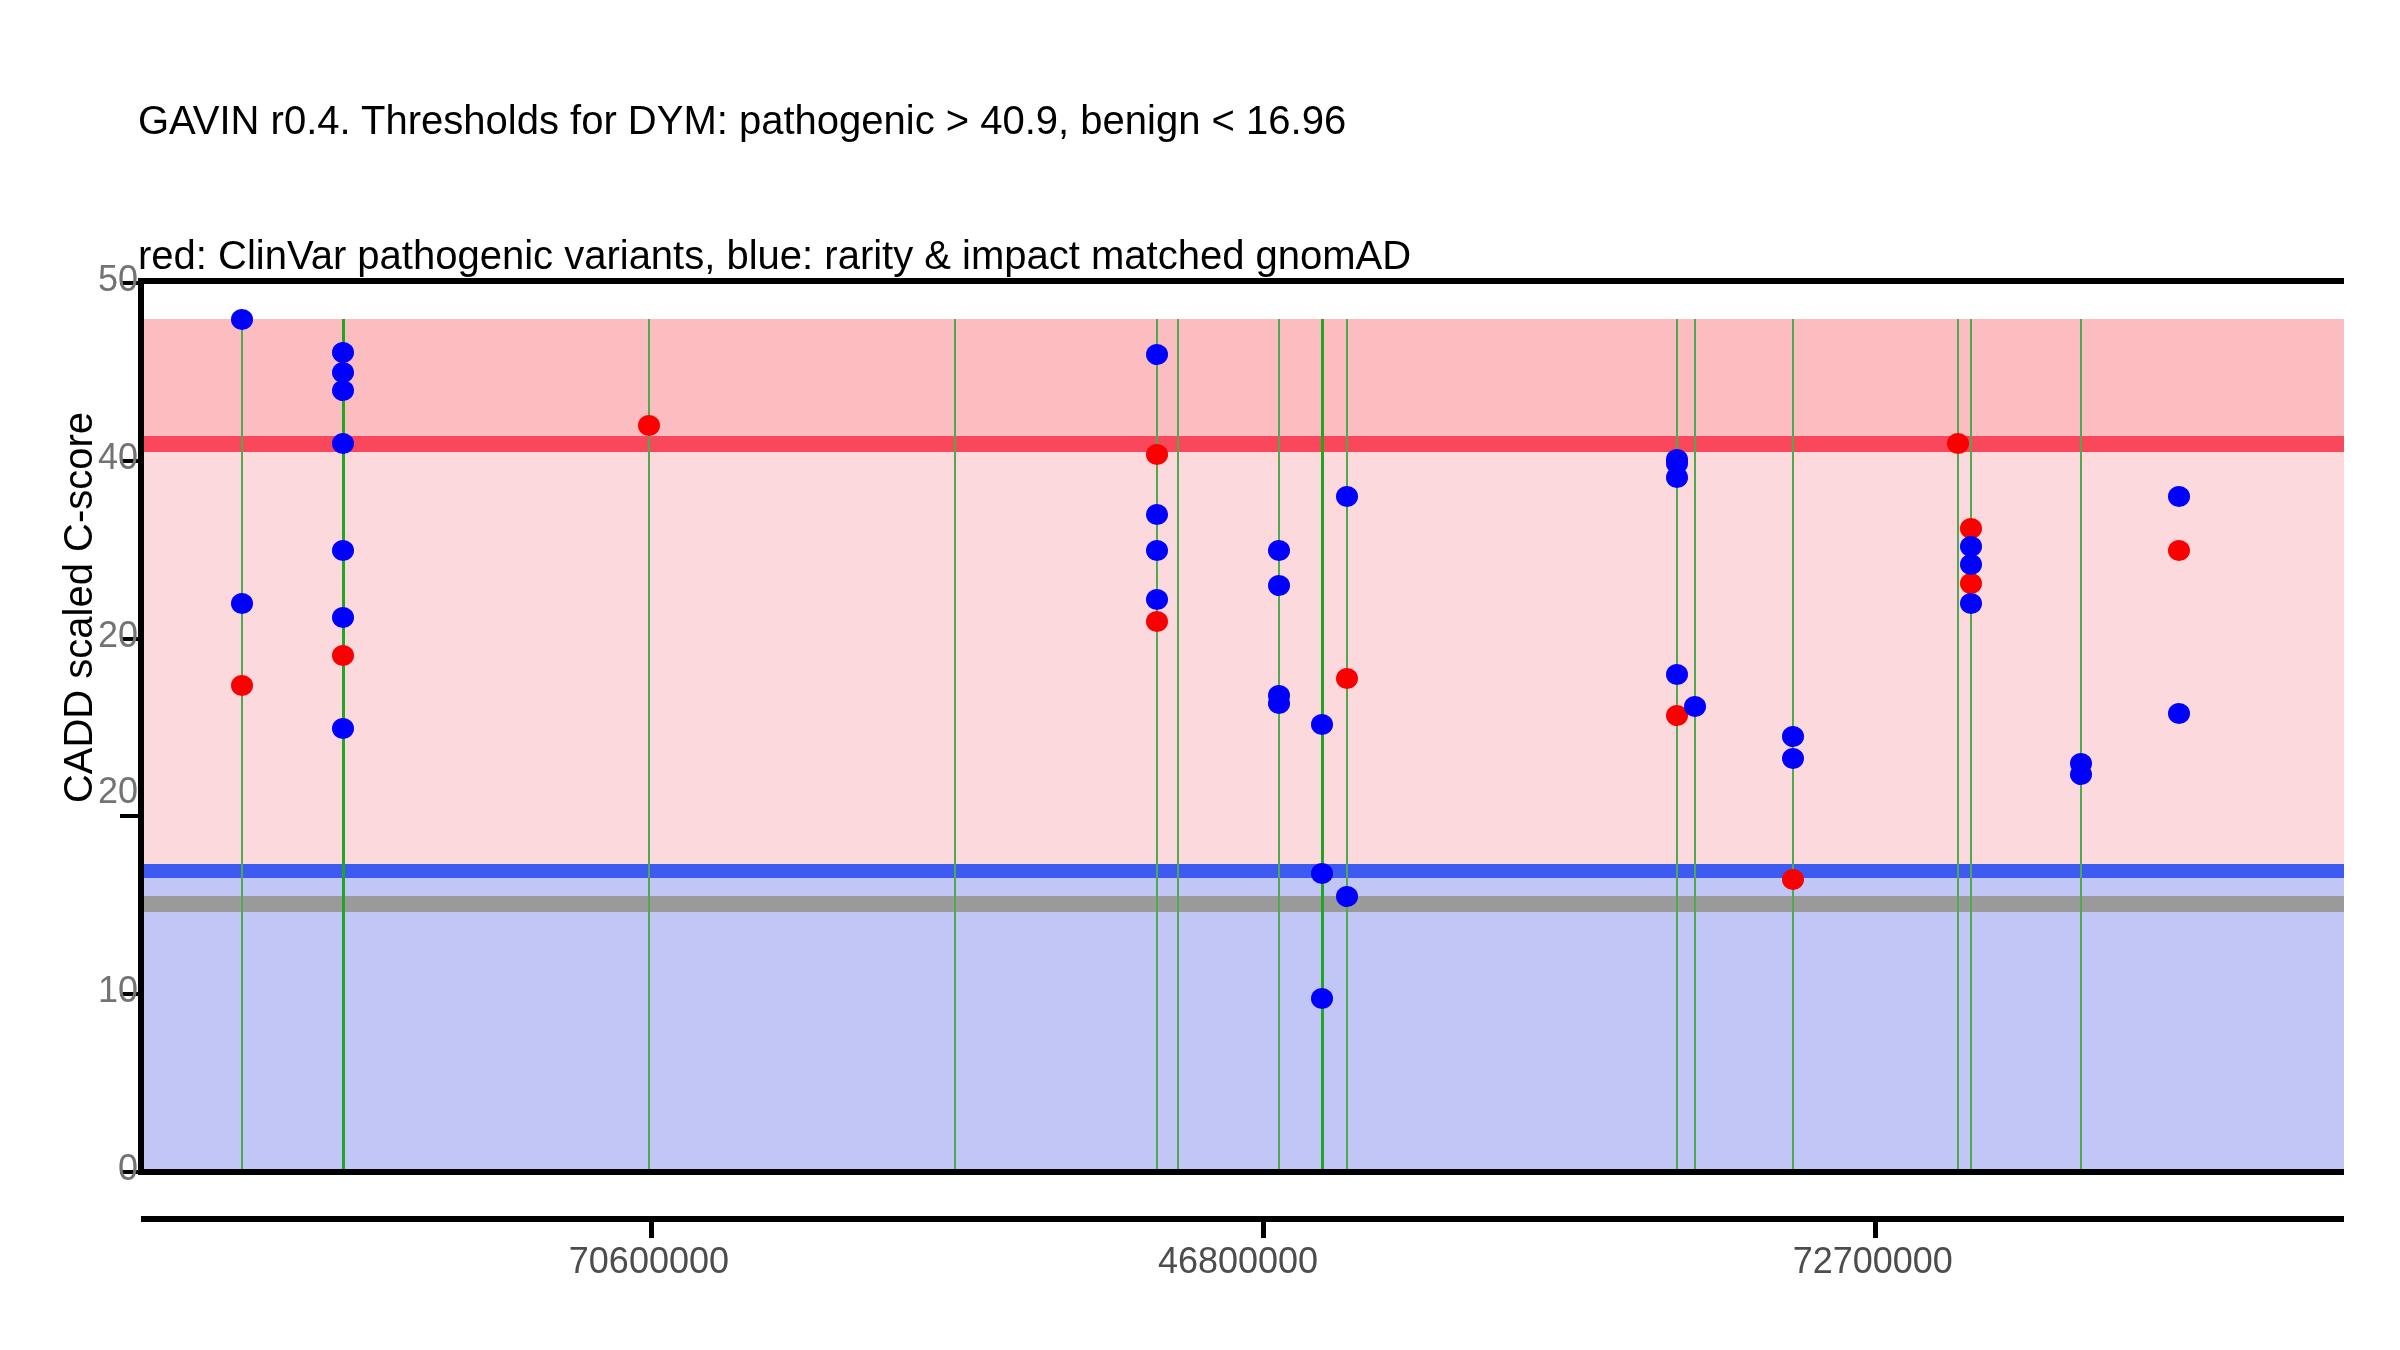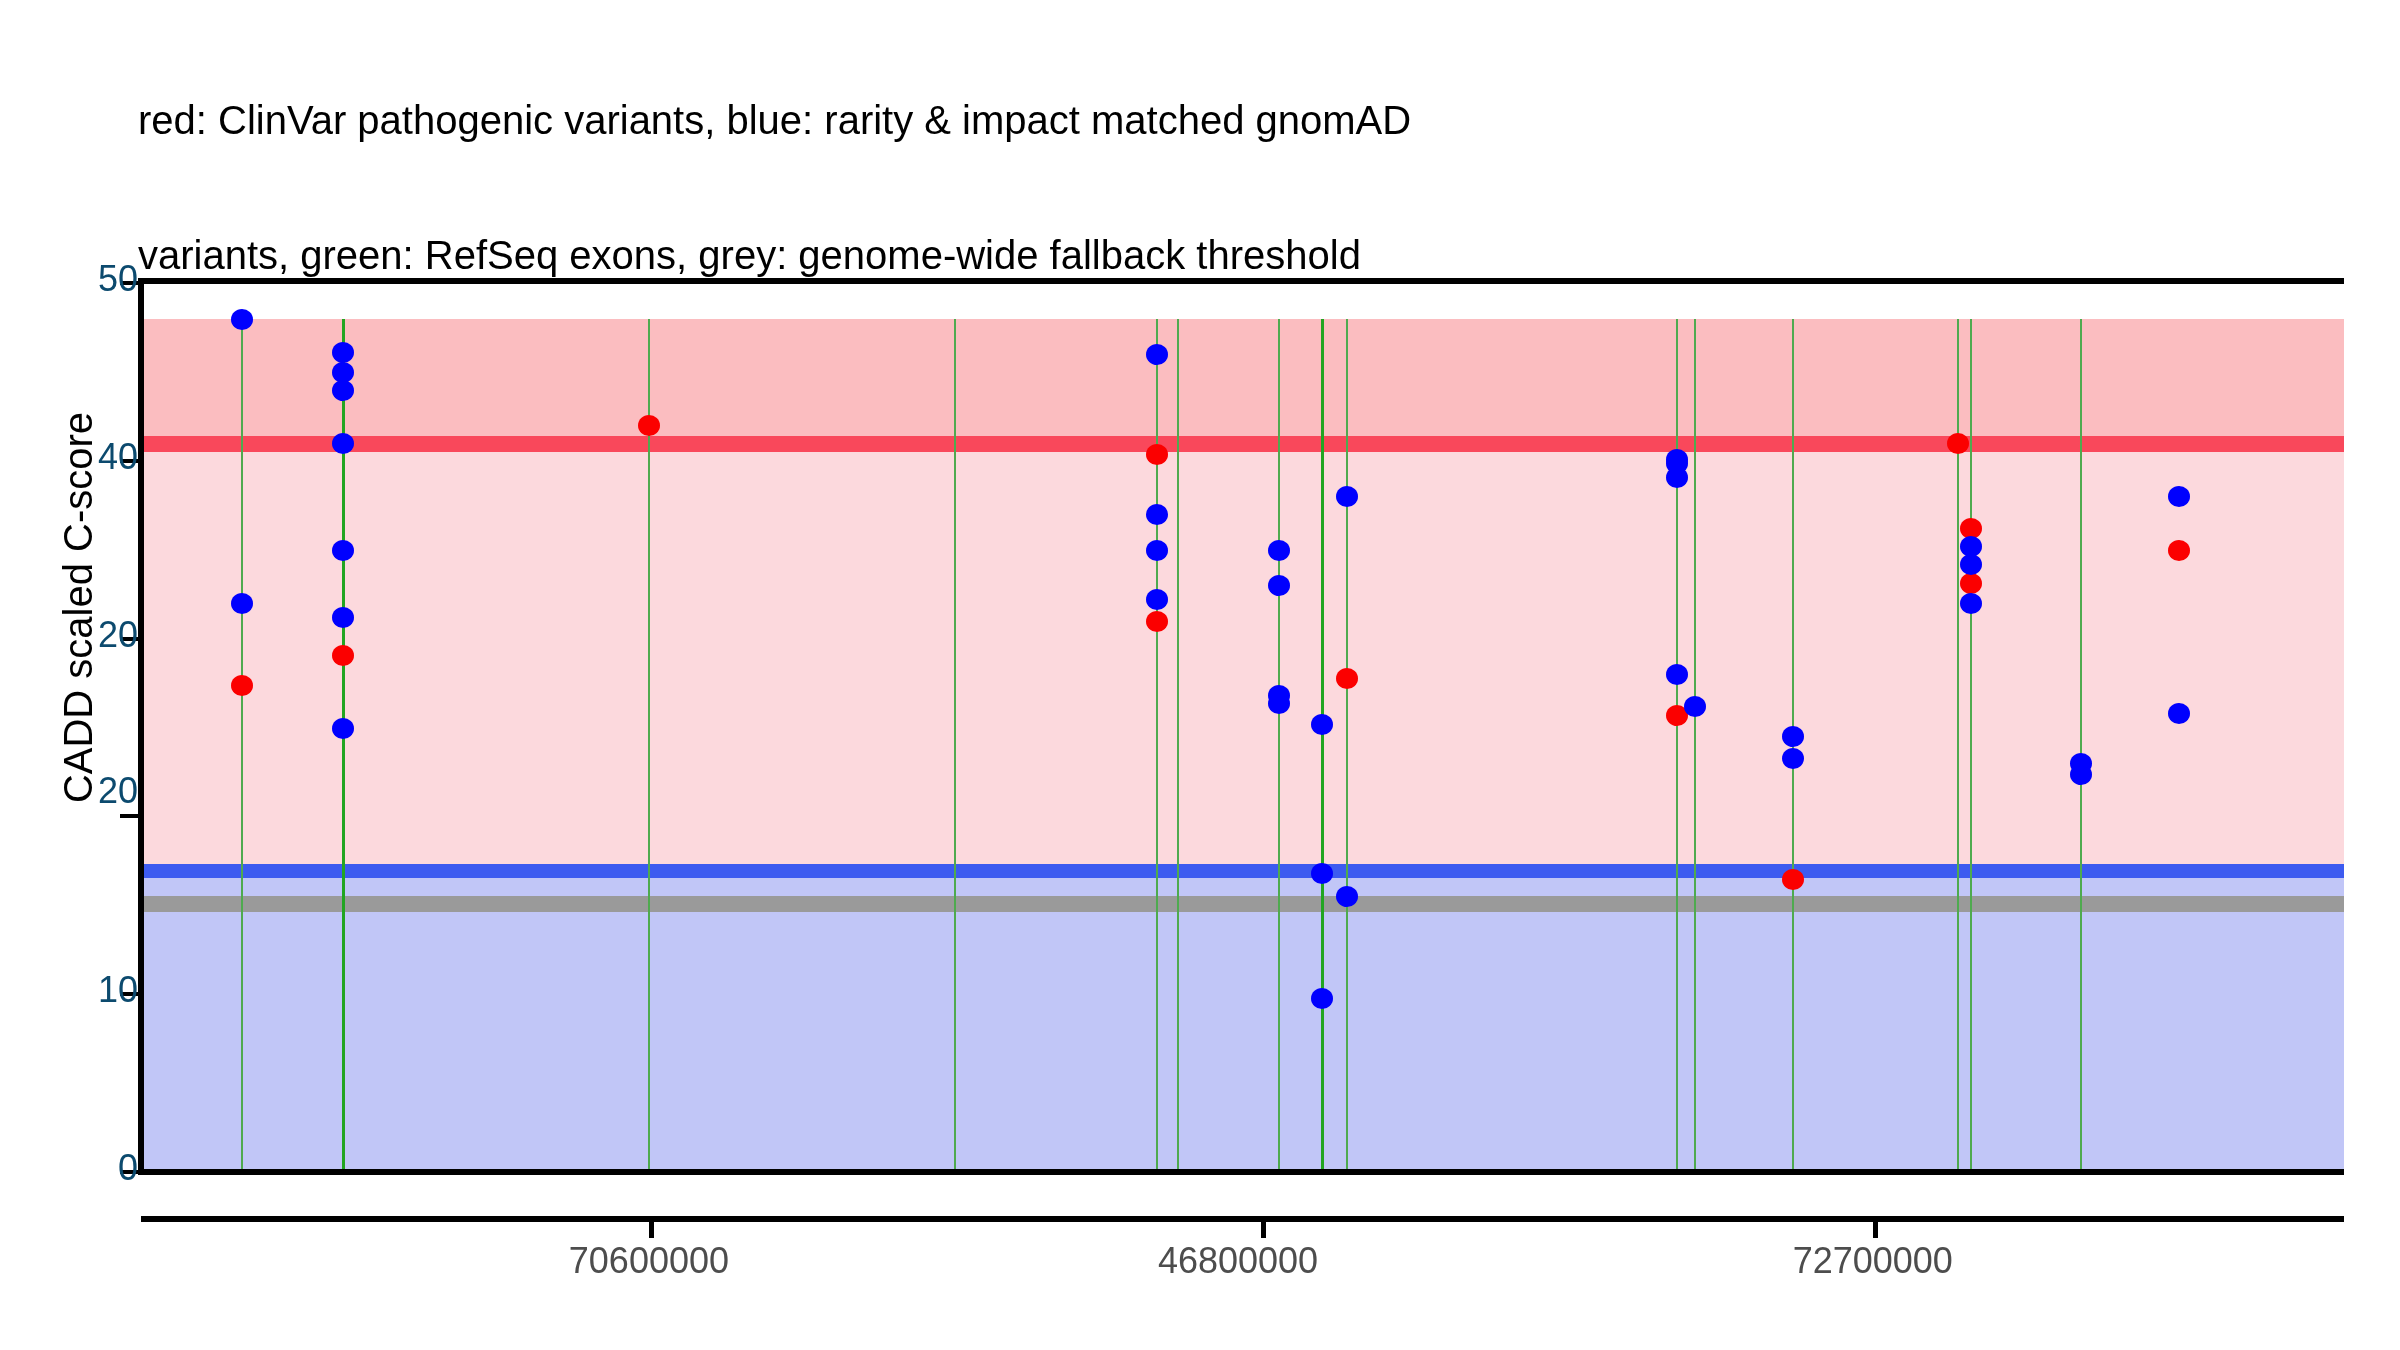--- a/index.html
+++ b/index.html
@@ -41,30 +41,31 @@
   .pt.red{background:#fb0000;}
   .pt.blue{background:#0000fe;}
 
   
   #axis-top{position:absolute;left:141px;top:278px;width:2203px;height:6px;background:#000;}
   #axis-bottom{position:absolute;left:141px;top:1169px;width:2203px;height:6px;background:#000;}
   #axis-left{position:absolute;left:138px;top:278px;width:6px;height:897px;background:#000;}
   #axis-x{position:absolute;left:141px;top:1216px;width:2203px;height:6px;background:#000;}
 
   .ytick{position:absolute;left:120px;width:22px;height:4px;background:#000;}
-  .ytlabel{position:absolute;right:2262px;width:120px;text-align:right;font-size:36px;color:#0c4a6e;}
+  .ytlabel{position:absolute;right:2262px;width:120px;text-align:right;font-size:36px;color:#737373;}
   .xtick{position:absolute;top:1222px;width:5px;height:16px;background:#000;}
   .xtlabel{position:absolute;top:1240px;width:300px;margin-left:-150px;text-align:center;font-size:36px;color:#4d4d4d;}
 </style>
 </head>
 <body>
 
 <div id="root">
 
   <div id="title">
+    <div>GAVIN r0.4. Thresholds for DYM: pathogenic &gt; 40.9, benign &lt; 16.96</div>
     <div>red: ClinVar pathogenic variants, blue: rarity &amp; impact matched gnomAD</div>
     <div>variants, green: RefSeq exons, grey: genome-wide fallback threshold</div>
   </div>
 
   <div id="ylabel">CADD scaled C-score</div>
 
   <div id="plot">
       <div class="band" style="top: 35.56px; height: 126.238px; background: rgb(251, 189, 192);"></div>
       <div class="band" style="top: 152.908px; height: 16.002px; background: rgb(249, 72, 91);"></div>
       <div class="band" style="top: 168.91px; height: 411.607px; background: rgb(252, 217, 221);"></div>

